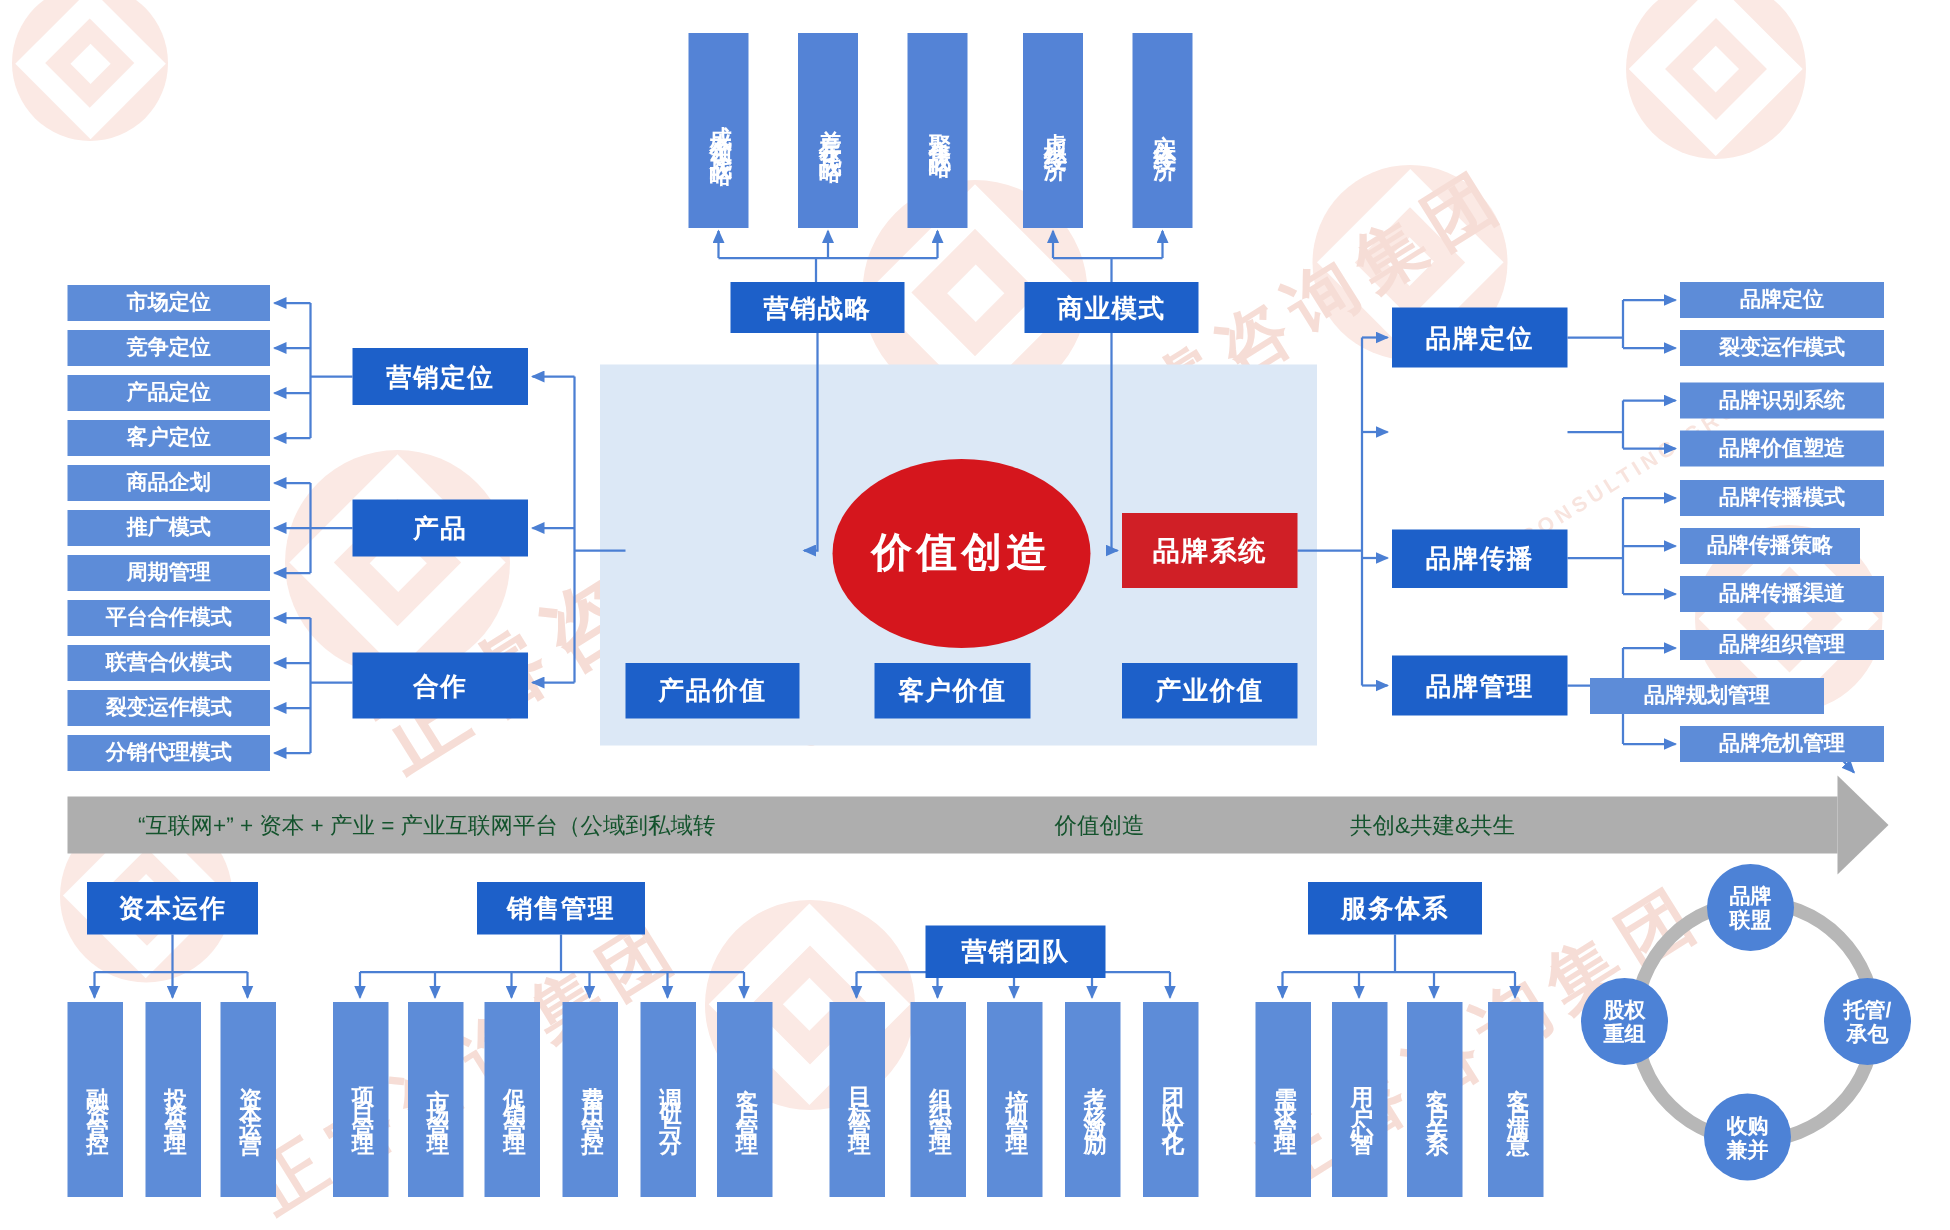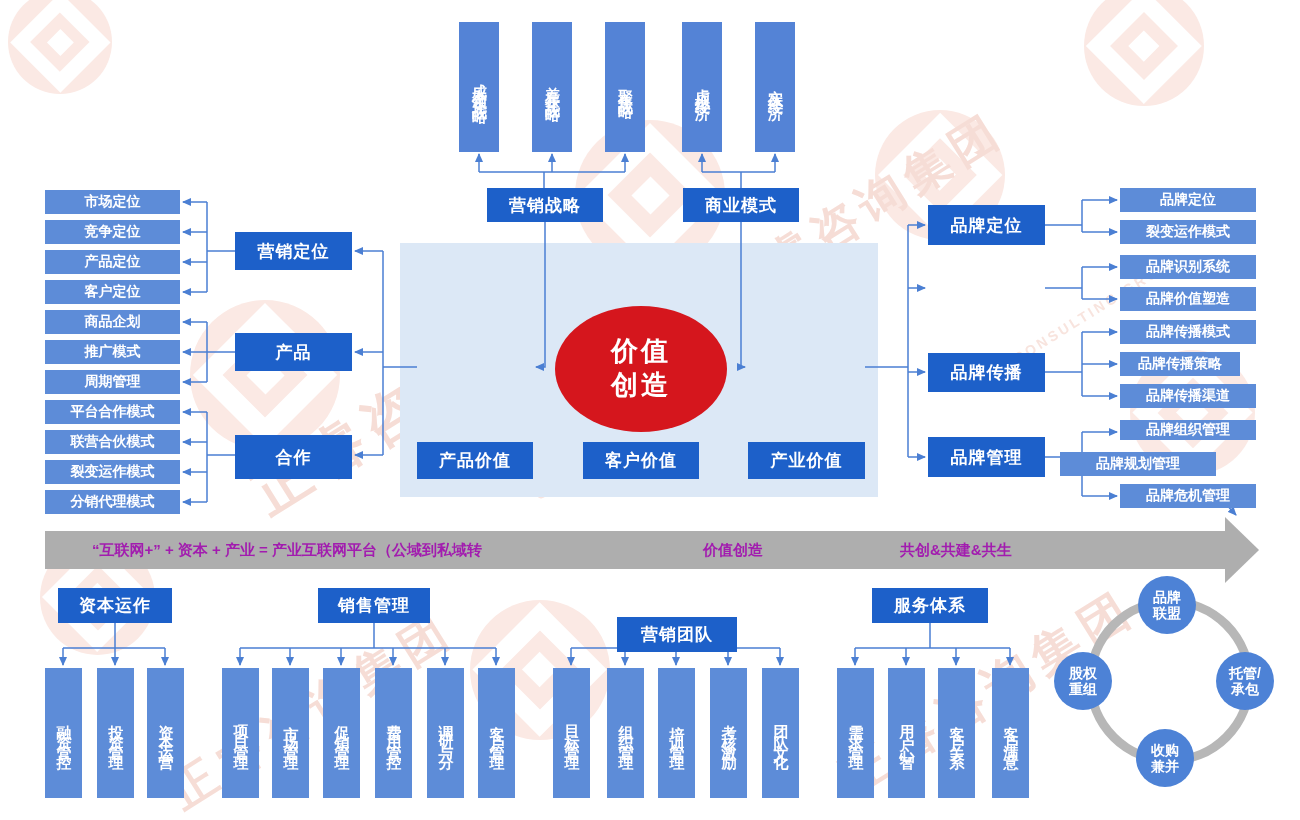--- a/index.html
+++ b/index.html
@@ -15,26 +15,26 @@
   .wm-sub{position:absolute;color:#f8e4de;font-weight:700;white-space:nowrap;z-index:0;letter-spacing:3px}
   
   .bx{position:absolute;display:flex;align-items:center;justify-content:center;color:#fff;
       font-weight:700;text-align:center;box-sizing:border-box;z-index:3}
   .sb{background:#5d8cd8;font-size:14px}
   .db{background:#1d60c9;font-size:17px;letter-spacing:1px}
   .rd{background:#d01f26;font-size:18px;letter-spacing:1px}
   .vb{background:#5483d6;font-size:15px;writing-mode:vertical-rl;text-orientation:upright;letter-spacing:5px}
   .vb2{background:#5d8cd8;font-size:15px;writing-mode:vertical-rl;text-orientation:upright;letter-spacing:10px}
   .panel{position:absolute;background:#dce8f6;z-index:1}
-  .ell{background:#d5161d;border-radius:50%;flex-direction:column;font-size:27px;line-height:1.25;letter-spacing:3px}
+  .ell{background:#d5161d;border-radius:50%;flex-direction:row;font-size:27px;line-height:1.25;letter-spacing:3px}
   
   .band-body{position:absolute;left:45px;top:531px;width:1180px;height:38px;background:#aeaeae;z-index:2}
   .band-head{position:absolute;left:1225px;top:517px;width:0;height:0;z-index:2;
              border-left:34px solid #aeaeae;border-top:33px solid transparent;border-bottom:33px solid transparent}
-  .band-txt{position:absolute;top:541px;font-weight:700;font-size:15px;color:#a21caf;z-index:3;white-space:nowrap}
+  .band-txt{position:absolute;top:541px;font-weight:400;font-size:15px;color:#14532d;z-index:3;white-space:nowrap}
   
   .ring{position:absolute;left:1086px;top:597px;width:168px;height:168px;border:9px solid #b7b7b7;
         border-radius:50%;box-sizing:border-box;z-index:2}
   .sat{position:absolute;width:58px;height:58px;border-radius:50%;background:#4d82d6;color:#fff;
        font-weight:700;font-size:14px;display:flex;flex-direction:column;align-items:center;
        justify-content:center;line-height:1.15;z-index:3;text-align:center}
   .satc{width:66px;height:66px;background:#d5161d;font-size:16px}
   svg.lines{position:absolute;left:0;top:0;z-index:2;pointer-events:none}
 </style>
 </head>
@@ -190,26 +190,27 @@
   <div class="bx sb" style="left:45px;top:340px;width:135px;height:24px">推广模式</div>
   <div class="bx sb" style="left:45px;top:370px;width:135px;height:24px">周期管理</div>
   <div class="bx sb" style="left:45px;top:400px;width:135px;height:24px">平台合作模式</div>
   <div class="bx sb" style="left:45px;top:430px;width:135px;height:24px">联营合伙模式</div>
   <div class="bx sb" style="left:45px;top:460px;width:135px;height:24px">裂变运作模式</div>
   <div class="bx sb" style="left:45px;top:490px;width:135px;height:24px">分销代理模式</div>
   <div class="bx db" style="left:235px;top:232px;width:117px;height:38px">营销定位</div>
   <div class="bx db" style="left:235px;top:333px;width:117px;height:38px">产品</div>
   <div class="bx db" style="left:235px;top:435px;width:117px;height:44px">合作</div>
 
+  <div class="bx rd" style="left:748px;top:342px;width:117px;height:50px">品牌系统</div>
   <div class="bx ell" style="left:555px;top:306px;width:172px;height:126px">
     <span>价值</span>
     <span>创造</span>
   </div>
   <div class="bx db" style="left:417px;top:442px;width:116px;height:37px">产品价值</div>
-  <div class="bx db" style="left:583px;top:442px;width:116px;height:37px">客户价值</div>
+  <div class="bx db" style="left:583px;top:442px;width:104px;height:37px">客户价值</div>
   <div class="bx db" style="left:748px;top:442px;width:117px;height:37px">产业价值</div>
 
   <div class="bx db" style="left:928px;top:205px;width:117px;height:40px">品牌定位</div>
   <div class="bx db" style="left:928px;top:353px;width:117px;height:39px">品牌传播</div>
   <div class="bx db" style="left:928px;top:437px;width:117px;height:40px">品牌管理</div>
   <div class="bx sb" style="left:1120px;top:188px;width:136px;height:24px">品牌定位</div>
   <div class="bx sb" style="left:1120px;top:220px;width:136px;height:24px">裂变运作模式</div>
   <div class="bx sb" style="left:1120px;top:255px;width:136px;height:24px">品牌识别系统</div>
   <div class="bx sb" style="left:1120px;top:287px;width:136px;height:24px">品牌价值塑造</div>
   <div class="bx sb" style="left:1120px;top:320px;width:136px;height:24px">品牌传播模式</div>

